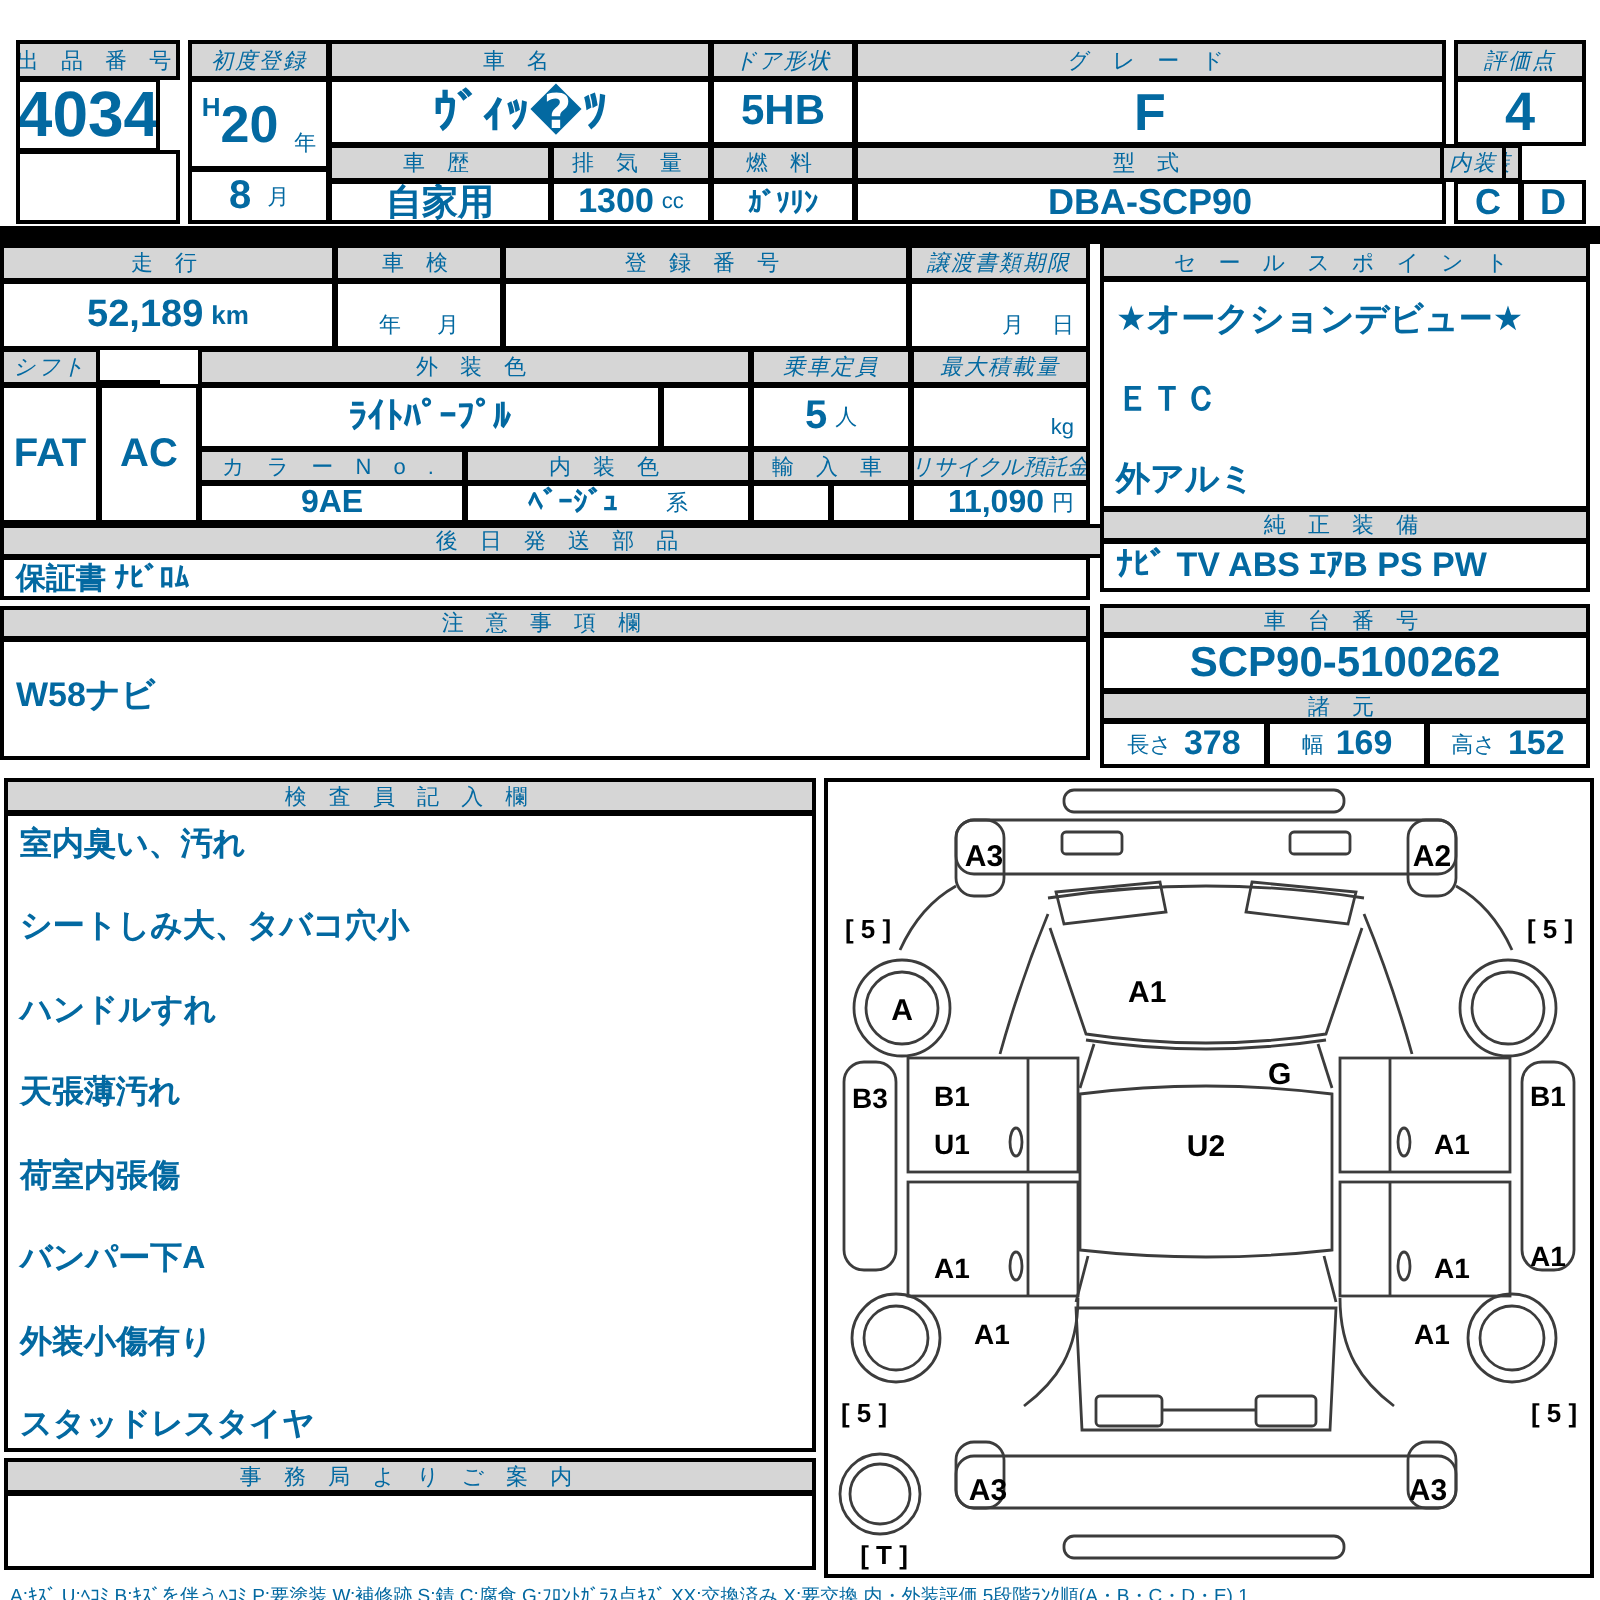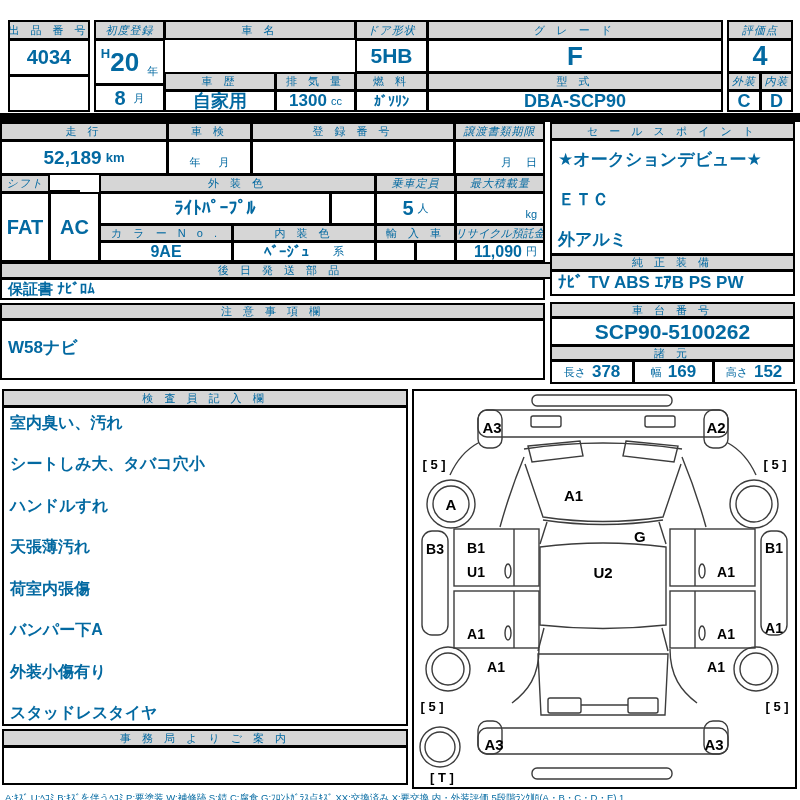--- a/index.html
+++ b/index.html
@@ -21,37 +21,40 @@
   .legend{font-size:9.5px;white-space:nowrap;overflow:hidden;}
   .sp-line{font-size:17px;font-weight:bold;line-height:27px;}
   .insp-line{font-size:16px;font-weight:bold;line-height:22px;}
 </style>
 </head>
 <body>
 
 <div id="sheet">
 
   <div class="abs hdr" style="left:8px;top:8px;width:82px;height:20px">出 品 番 号</div>
-  <div class="abs cell" style="left:8px;top:27px;width:82px;height:37px;font-size:20px">
+  <div class="abs cell" style="left:8px;top:27px;width:72px;height:37px;font-size:32px">
       <span class="b">4034</span>
     </div>
   <div class="abs cell" style="left:8px;top:63px;width:82px;height:37px"></div>
 
   <div class="abs hdr tight" style="left:94px;top:8px;width:71px;height:20px">初度登録</div>
   <div class="abs cell" style="left:94px;top:27px;width:71px;height:46px">
     <span class="b" style="font-size:13px;align-self:flex-start;margin-top:5px">H</span>
     <span class="b" style="font-size:26px">20</span>
     <span style="font-size:11px;align-self:flex-end;margin:0 0 4px 8px">年</span>
   </div>
   <div class="abs cell" style="left:94px;top:72px;width:71px;height:28px">
     <span class="b" style="font-size:20px">8</span>
     <span style="font-size:11px;align-self:flex-end;margin:0 0 4px 8px">月</span>
   </div>
 
   <div class="abs hdr" style="left:164px;top:8px;width:192px;height:20px">車  名</div>
+  <div class="abs cell" style="left:164px;top:27px;width:192px;height:34px;font-size:24px">
+      <span class="b">ｳﾞｨｯ�ﾂ</span>
+    </div>
   <div class="abs hdr" style="left:164px;top:60px;width:112px;height:19px">車 歴</div>
   <div class="abs cell" style="left:164px;top:78px;width:112px;height:22px;font-size:18px">
       <span class="b">自家用</span>
     </div>
   <div class="abs hdr" style="left:275px;top:60px;width:81px;height:19px">排 気 量</div>
   <div class="abs cell" style="left:275px;top:78px;width:81px;height:22px">
     <span class="b" style="font-size:17px">1300</span>
     <span class="unit">cc</span>
   </div>
 
@@ -71,21 +74,21 @@
   <div class="abs hdr" style="left:427px;top:60px;width:296px;height:19px">型 式</div>
   <div class="abs cell" style="left:427px;top:78px;width:296px;height:22px;font-size:18px">
       <span class="b">DBA-SCP90</span>
     </div>
 
   <div class="abs hdr tight" style="left:727px;top:8px;width:66px;height:20px">評価点</div>
   <div class="abs cell" style="left:727px;top:27px;width:66px;height:34px;font-size:27px">
       <span class="b">4</span>
     </div>
   <div class="abs hdr tight" style="left:727px;top:60px;width:34px;height:19px">外装</div>
-  <div class="abs hdr tight" style="left:760px;top:60px;width:33px;height:19px">内装</div>
+  <div class="abs hdr tight" style="left:720px;top:60px;width:33px;height:19px">内装</div>
   <div class="abs cell" style="left:727px;top:78px;width:34px;height:22px;font-size:18px">
       <span class="b">C</span>
     </div>
   <div class="abs cell" style="left:760px;top:78px;width:33px;height:22px;font-size:18px">
       <span class="b">D</span>
     </div>
 
   <div class="abs band" style="left:0;top:101px;width:800px;height:9px"></div>
 
   <div class="abs hdr" style="left:0;top:110px;width:168px;height:19px">走 行</div>

